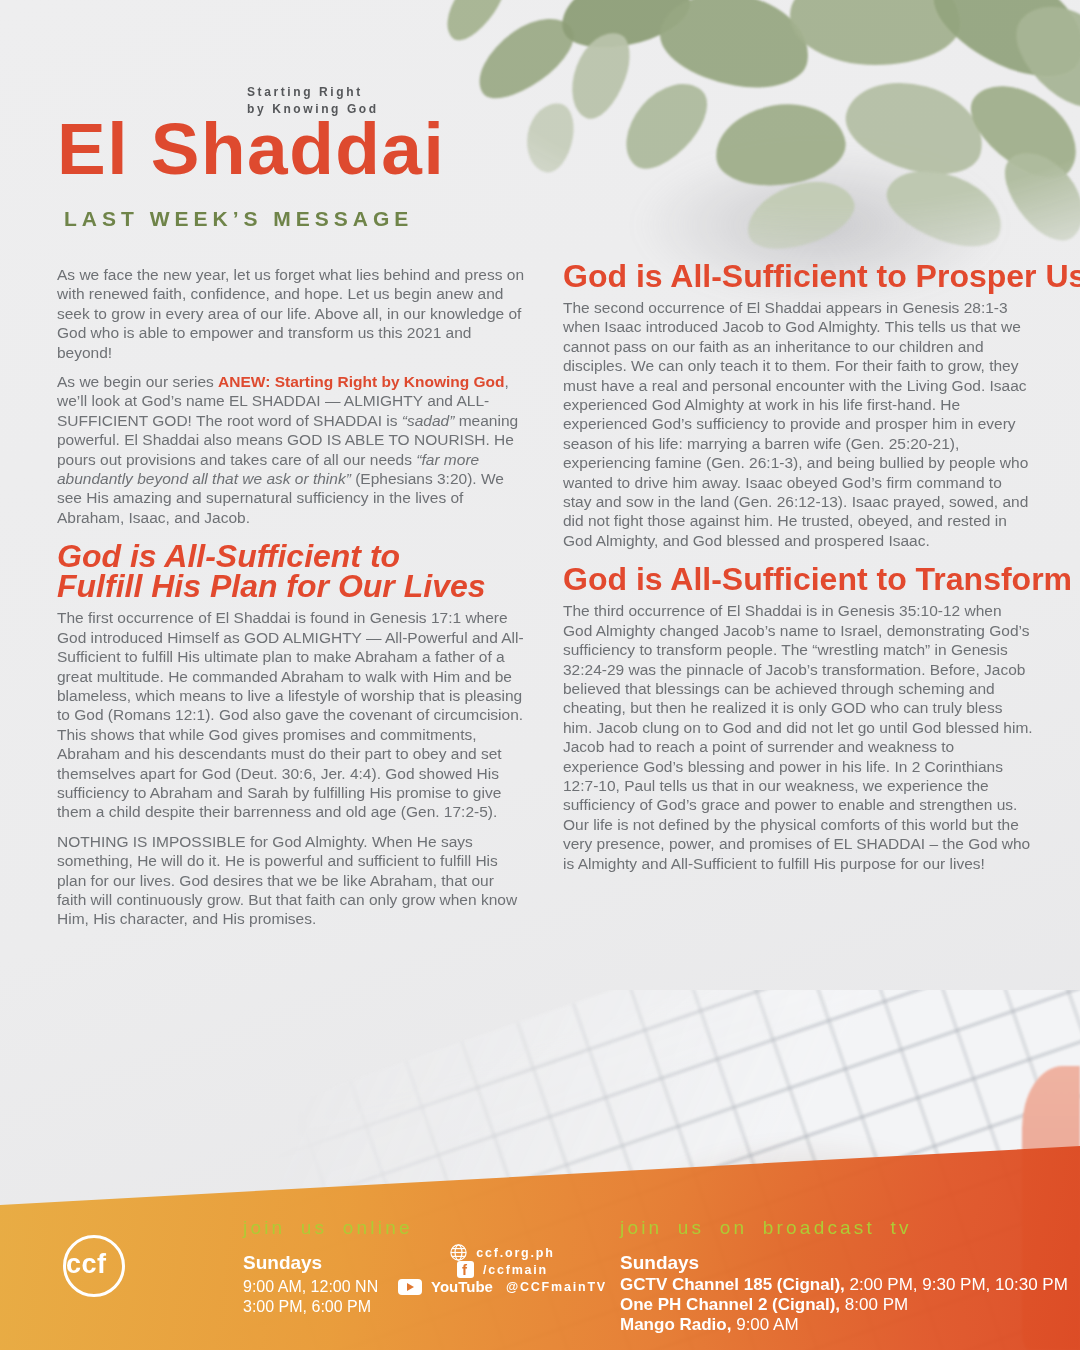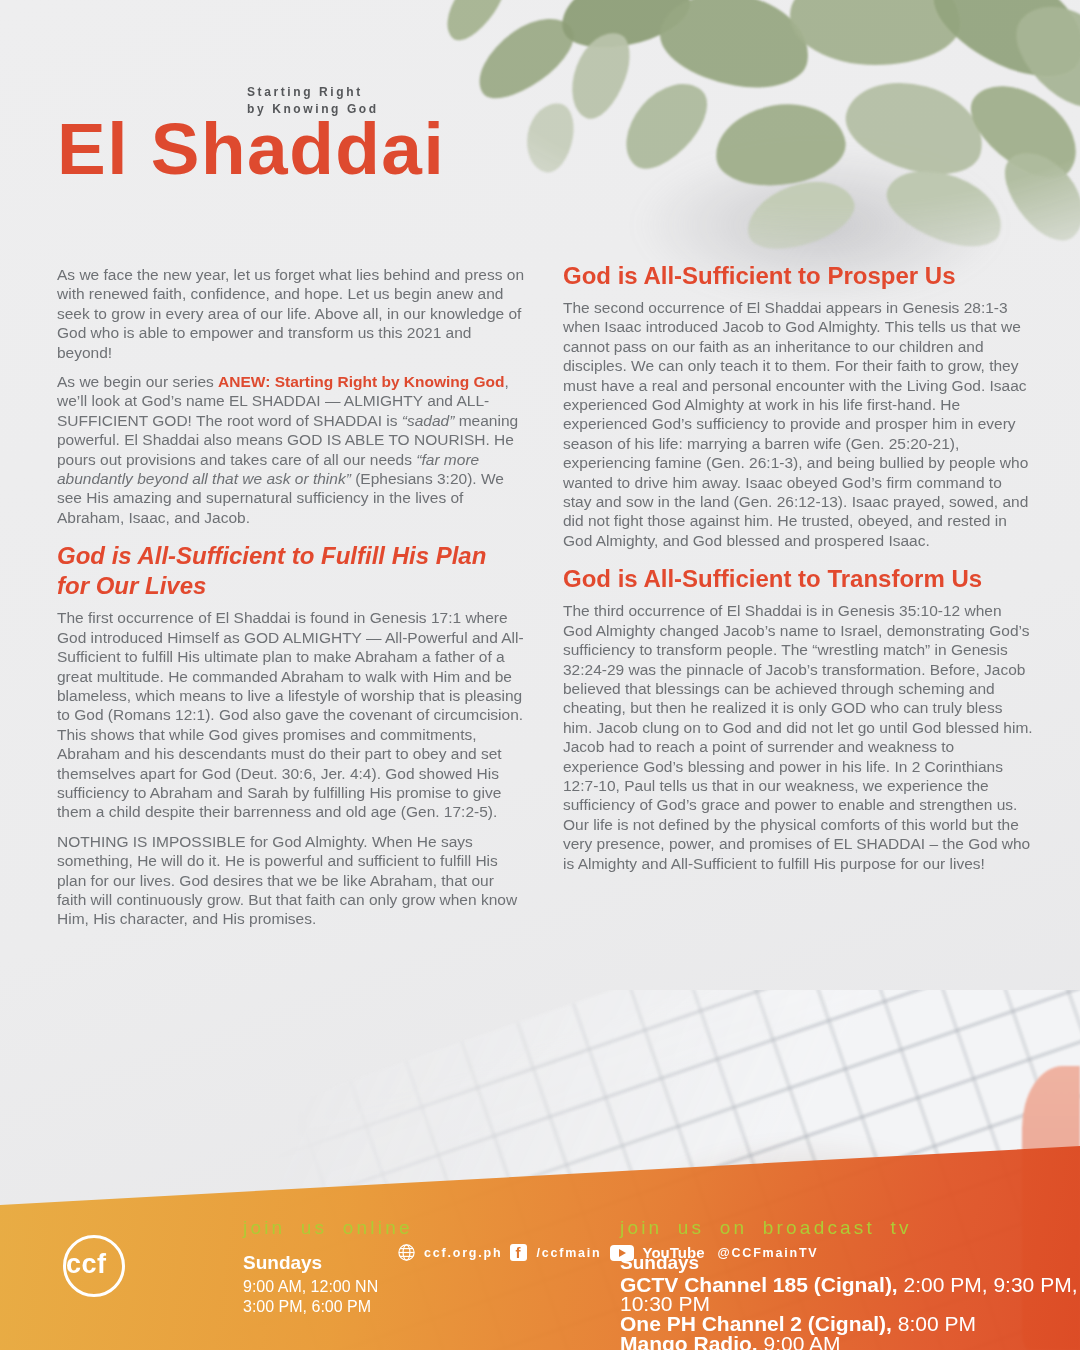--- a/index.html
+++ b/index.html
@@ -49,50 +49,50 @@
     color:#55575A;line-height:17px;}
   .title{left:57px;top:112px;font-size:73px;font-weight:bold;letter-spacing:1.5px;
     color:#DE4A2F;line-height:1;}
   .subtitle{left:64px;top:207px;font-size:21px;font-weight:bold;letter-spacing:5px;color:#6F8449;}
 
   
   .col{position:absolute;width:470px;z-index:5;color:#6E7175;font-size:15.5px;line-height:19.4px;}
   .col-left{left:57px;top:265px;}
   .col-right{left:563px;top:261px;}
   .col p{margin:0 0 10px 0;}
-  .sec-h{color:#E2492E;font-weight:bold;font-size:24px;line-height:30px;margin:14px 0 7px 0;}
+  .sec-h{color:#E2492E;font-weight:bold;font-size:32px;line-height:30px;margin:14px 0 7px 0;}
   .sec-h.first{margin-top:0;}
   .sec-h.two-line{width:430px;font-style:italic;}
   .sec-h.nowrap{white-space:nowrap;}
   .seg-normal{}
   .seg-boldred{font-weight:bold;color:#DE4A2F;}
   .seg-italic{font-style:italic;}
 
   
   .ft{position:absolute;z-index:6;color:#fff;}
   .ccf-logo{left:63px;top:1235px;width:62px;height:62px;border:3.5px solid #fff;border-radius:50%;
     display:flex;align-items:center;justify-content:flex-start;box-sizing:border-box;}
   .ccf-logo span{font-size:27px;font-weight:bold;letter-spacing:.5px;margin-top:-3px;}
   .ft-h{font-size:19px;font-weight:normal;letter-spacing:3.2px;word-spacing:7px;color:#AECB35;}
   .ft-online{left:243px;top:1217px;}
   .ft-day{font-size:19px;font-weight:bold;margin-top:13px;}
   .ft-times{font-size:16px;line-height:19.5px;margin-top:3px;}
-  .ft-links{left:398px;top:1244px;display:flex;flex-direction:row;gap:8px;align-items:center;}
+  .ft-links{left:398px;top:1244px;display:flex;flex-direction:column;align-items:center;}
   .ft-link{display:flex;align-items:center;gap:9px;font-size:12.5px;font-weight:bold;
     letter-spacing:1.8px;}
   .ico{flex:0 0 auto;display:flex;align-items:center;justify-content:center;}
   .fb-ico{width:17px;height:17px;background:#fff;border-radius:3px;color:#E0772F;
     font-size:15px;font-weight:bold;line-height:17px;text-align:center;}
   .yt-ico{width:24px;height:16px;background:#fff;border-radius:4px;position:relative;}
   .yt-ico::after{content:"";position:absolute;left:9px;top:4px;border-left:7px solid #E0772F;
     border-top:4px solid transparent;border-bottom:4px solid transparent;}
   .yt-word{font-size:15px;font-weight:bold;letter-spacing:0;margin-right:4px;}
   .ft-tv{left:620px;top:1217px;}
   .tv-day{font-size:19px;font-weight:bold;margin-top:13px;}
-  .tv-line{font-size:21px;line-height:19px;margin-top:1px;}
+  .tv-line{font-size:17px;line-height:19px;margin-top:1px;}
   .tv-line b{font-weight:bold;}
 </style>
 </head>
 <body>
 
 <div class="page">
 
   <div class="pot-shadow"></div>
   <div class="plant-wrap">
     <div class="leaf" style="left:50px;top:40px;width:110px;height:55px;background:#9CAB87;border-radius:55% 45% 50% 50%/60% 55% 45% 40%;transform:rotate(-35deg);"></div>
@@ -119,20 +119,21 @@
   </div>
   <div class="hand"></div>
   <div class="mouse-shadow"></div>
   <div class="footer-band"></div>
 
   <div class="hdr tagline">
     <div>Starting Right</div>
     <div>by Knowing God</div>
   </div>
   <div class="hdr title">El Shaddai</div>
+  <div class="hdr subtitle">LAST WEEK’S MESSAGE</div>
 
   <div class="col col-left">
     <p>As we face the new year, let us forget what lies behind and press on with renewed faith, confidence, and hope. Let us begin anew and seek to grow in every area of our life. Above all, in our knowledge of God who is able to empower and transform us this 2021 and beyond!</p>
     <p><span class="seg-normal">As we begin our series </span><span class="seg-boldred">ANEW: Starting Right by Knowing God</span><span class="seg-normal">, we’ll look at God’s name EL SHADDAI — ALMIGHTY and ALL-SUFFICIENT GOD! The root word of SHADDAI is </span><span class="seg-italic">“sadad”</span><span class="seg-normal"> meaning powerful. El Shaddai also means GOD IS ABLE TO NOURISH. He pours out provisions and takes care of all our needs </span><span class="seg-italic">“far more abundantly beyond all that we ask or think”</span><span class="seg-normal"> (Ephesians 3:20). We see His amazing and supernatural sufficiency in the lives of Abraham, Isaac, and Jacob.</span></p>
     <div class="sec-h two-line">God is All-Sufficient to Fulfill His Plan for Our Lives</div>
     <p>The first occurrence of El Shaddai is found in Genesis 17:1 where God introduced Himself as GOD ALMIGHTY — All-Powerful and All-Sufficient to fulfill His ultimate plan to make Abraham a father of a great multitude. He commanded Abraham to walk with Him and be blameless, which means to live a lifestyle of worship that is pleasing to God (Romans 12:1). God also gave the covenant of circumcision. This shows that while God gives promises and commitments, Abraham and his descendants must do their part to obey and set themselves apart for God (Deut. 30:6, Jer. 4:4). God showed His sufficiency to Abraham and Sarah by fulfilling His promise to give them a child despite their barrenness and old age (Gen. 17:2-5).</p>
     <p>NOTHING IS IMPOSSIBLE for God Almighty. When He says something, He will do it. He is powerful and sufficient to fulfill His plan for our lives. God desires that we be like Abraham, that our faith will continuously grow. But that faith can only grow when know Him, His character, and His promises.</p>
   </div>
 
   <div class="col col-right">

